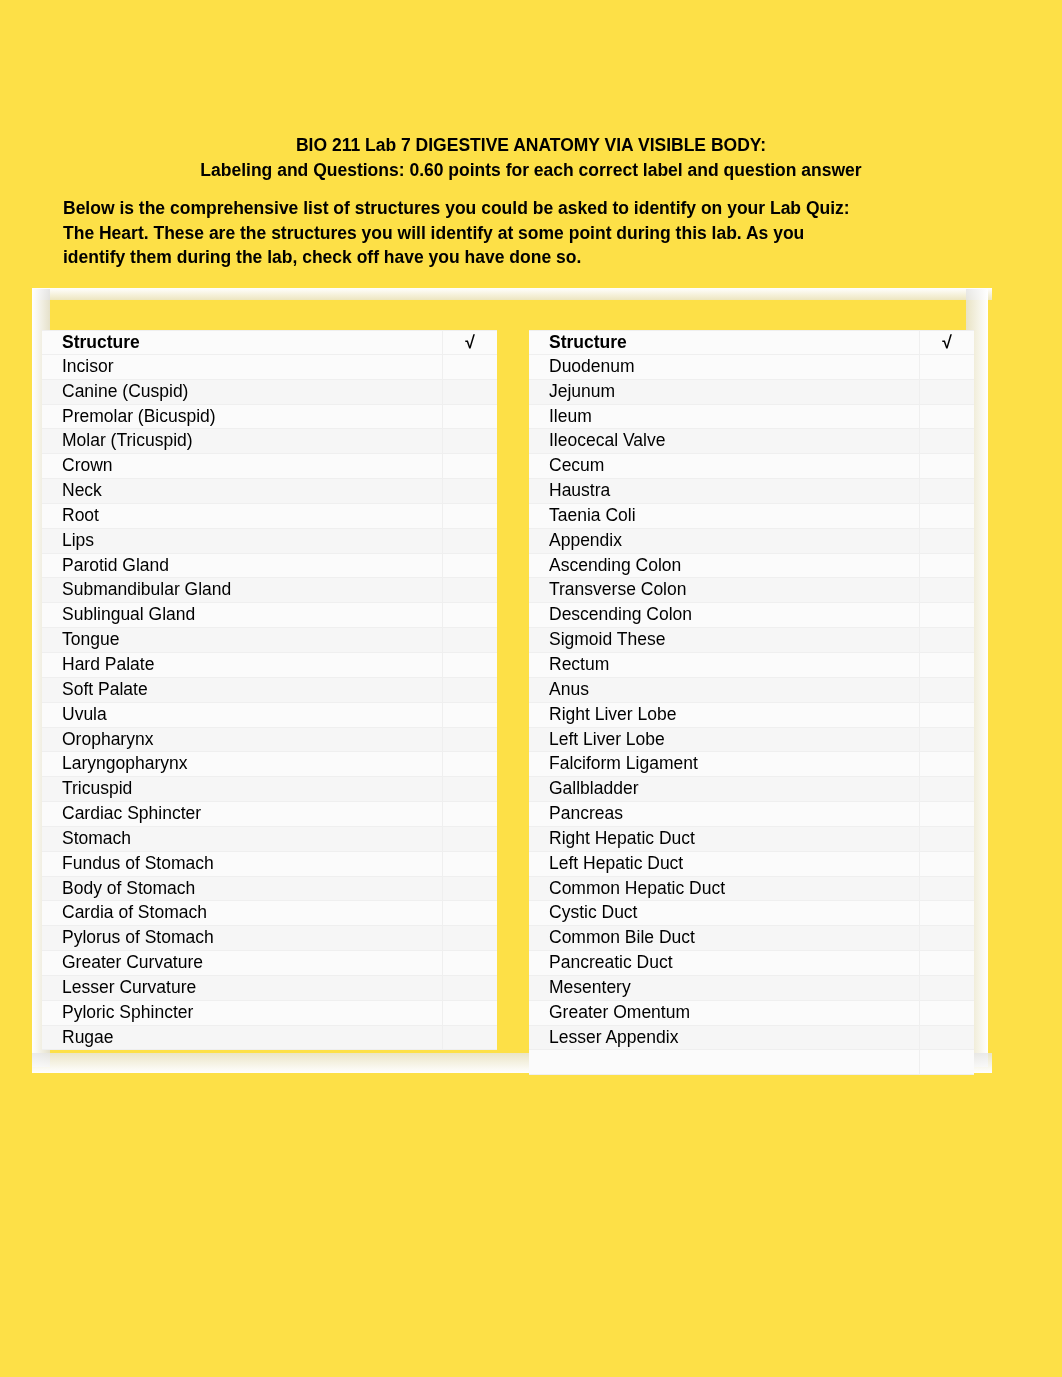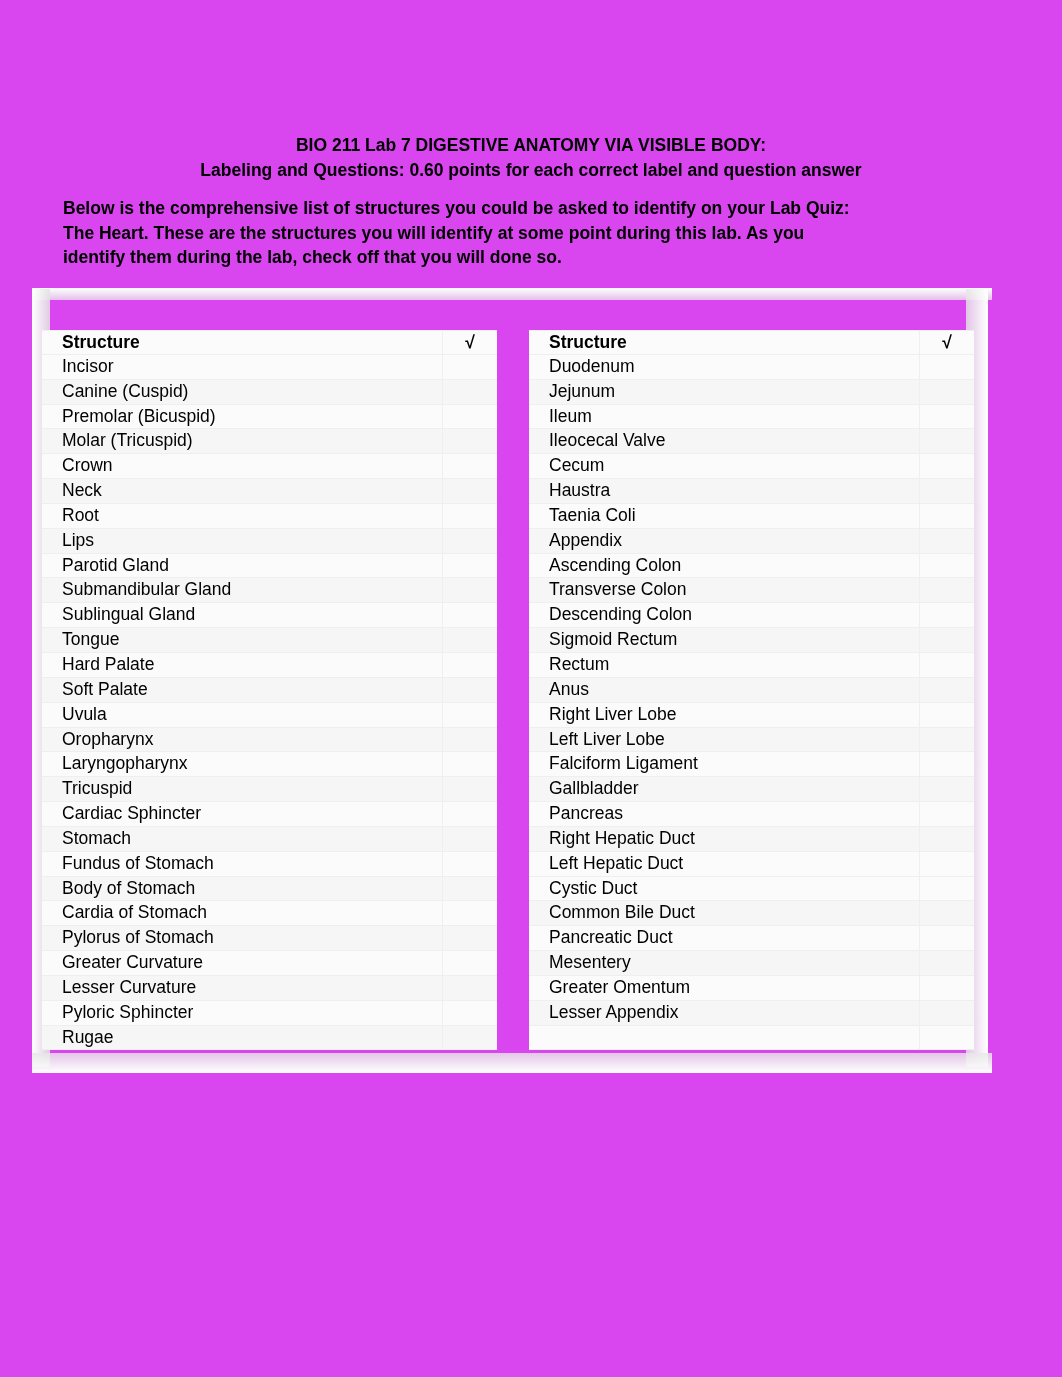--- a/index.html
+++ b/index.html
@@ -16,21 +16,21 @@
     overflow: hidden;
     position: relative;
   }
 
   .page {
     position: absolute;
     left: 0;
     top: 0;
     width: 1062px;
     height: 1377px;
-    background: #d946ef;
+    background: #fde047;
   }
 
   
   .title-block {
     position: absolute;
     left: 63px;
     top: 133px;
     width: 936px;
     text-align: center;
   }
@@ -152,21 +152,21 @@
 <div class="page">
 
   <div class="title-block">
     <div class="title-line">BIO 211 Lab 7 DIGESTIVE ANATOMY VIA VISIBLE BODY:</div>
     <div class="title-line">Labeling and Questions: 0.60 points for each correct label and question answer</div>
   </div>
 
   <div class="intro">
     <span class="intro-line">Below is the comprehensive list of structures you could be asked to identify on your Lab Quiz:</span>
     <span class="intro-line">The Heart. These are the structures you will identify at some point during this lab. As you</span>
-    <span class="intro-line">identify them during the lab, check off that you will done so.</span>
+    <span class="intro-line">identify them during the lab, check off have you have done so.</span>
   </div>
 
   <div class="table-wrap">
     <div class="shade-top"></div>
     <div class="shade-left"></div>
     <div class="shade-right"></div>
     <div class="shade-bottom"></div>
 
     <div class="grid">
 
@@ -337,21 +337,21 @@
             </div>
             <div class="row alt">
               <div class="cell-name">Transverse Colon</div>
               <div class="cell-check"></div>
             </div>
             <div class="row">
               <div class="cell-name">Descending Colon</div>
               <div class="cell-check"></div>
             </div>
             <div class="row alt">
-              <div class="cell-name">Sigmoid Rectum</div>
+              <div class="cell-name">Sigmoid These</div>
               <div class="cell-check"></div>
             </div>
             <div class="row">
               <div class="cell-name">Rectum</div>
               <div class="cell-check"></div>
             </div>
             <div class="row alt">
               <div class="cell-name">Anus</div>
               <div class="cell-check"></div>
             </div>
@@ -374,20 +374,24 @@
             <div class="row">
               <div class="cell-name">Pancreas</div>
               <div class="cell-check"></div>
             </div>
             <div class="row alt">
               <div class="cell-name">Right Hepatic Duct</div>
               <div class="cell-check"></div>
             </div>
             <div class="row">
               <div class="cell-name">Left Hepatic Duct</div>
+              <div class="cell-check"></div>
+            </div>
+            <div class="row alt">
+              <div class="cell-name">Common Hepatic Duct</div>
               <div class="cell-check"></div>
             </div>
             <div class="row">
               <div class="cell-name">Cystic Duct</div>
               <div class="cell-check"></div>
             </div>
             <div class="row alt">
               <div class="cell-name">Common Bile Duct</div>
               <div class="cell-check"></div>
             </div>

